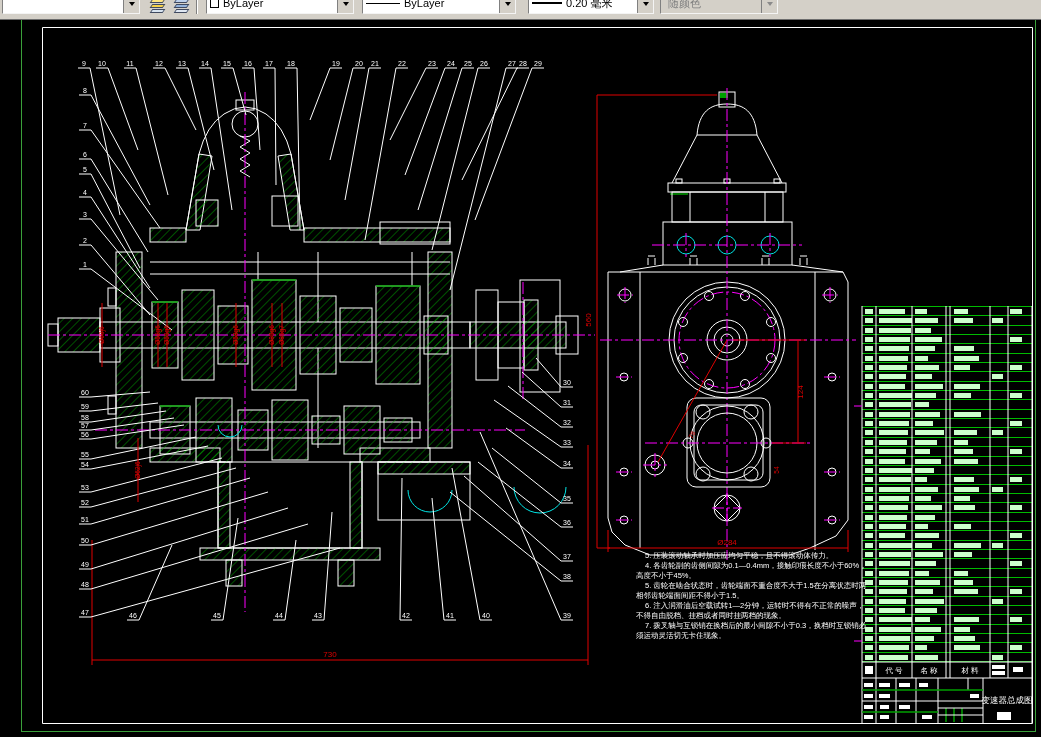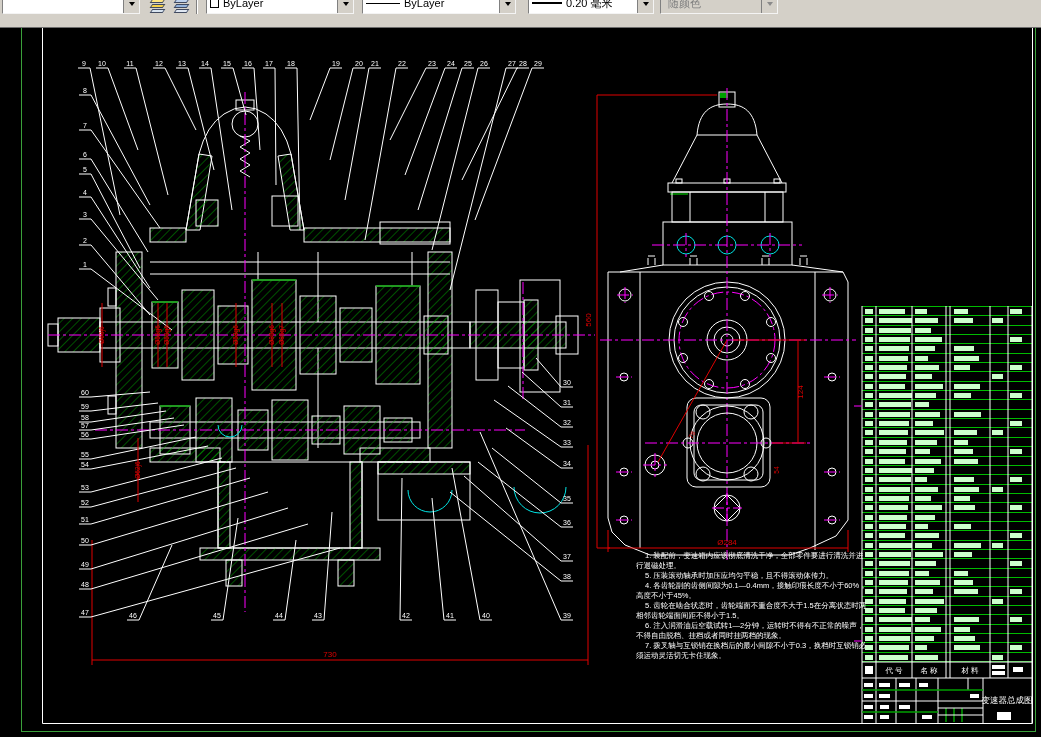--- a/index.html
+++ b/index.html
@@ -5,21 +5,21 @@
   :root{
     --bg:#000000; --frame:#3aa03a; --grid:#00bb00; --hatch:#00a000; --cell:#ccffcc;
     --white:#ffffff; --red:#e00000; --mag:#ff00ff; --cyan:#00e5e5; --tbgray:#d4d0c8;
   }
   *{box-sizing:border-box}
   html,body{margin:0;padding:0;width:1041px;height:737px;overflow:hidden;background:var(--bg);
     font-family:"Liberation Sans",sans-serif;}
   #root{position:relative;width:1041px;height:737px;}
 
   
-  #toolbar{position:absolute;left:0;top:0;width:1041px;height:28px;background:var(--tbgray);
+  #toolbar{position:absolute;left:0;top:0;width:1041px;height:20px;background:var(--tbgray);
     border-bottom:1px solid #6d6d6d;z-index:10;overflow:hidden;}
   .combo{position:absolute;top:-8px;height:22px;background:#fff;border:1px solid;
     border-color:#808080 #f4f4f4 #f4f4f4 #808080;display:flex;align-items:center;
     font-size:11px;color:#000;padding-left:3px;}
   .combo.disabled{background:var(--tbgray);color:#808080;}
   .ddbtn{margin-left:auto;width:16px;align-self:stretch;background:var(--tbgray);
     border-left:1px solid #808080;display:flex;align-items:center;justify-content:center;}
   .arr{width:0;height:0;border:3.5px solid transparent;border-top:4.5px solid #000;margin-top:4px;}
   .arr.dis{border-top-color:#8a8a8a;}
   .cval{white-space:nowrap;padding-left:4px;}
@@ -353,21 +353,20 @@
       <div class="bomrow">
         <span class="blk" style="left: 3px; width: 8px;"></span>
         <span class="blk" style="left: 17px; width: 29px;"></span>
         <span class="blk" style="left: 53px; width: 23px;"></span>
         <span class="blk" style="left: 130px; width: 11px;"></span>
       </div>
     </div>
 
   <div id="tech">
     <div id="tech-items">
-        <p>1. 装配前，变速箱内应该彻底清洗干净，全部零件要进行清洗并进行退磁处理。</p>
         <p>5. 压装滚动轴承时加压应均匀平稳，且不得滚动体传力。</p>
         <p>4. 各齿轮副的齿侧间隙为0.1—0.4mm，接触印痕长度不小于60%，高度不小于45%。</p>
         <p>5. 齿轮在啮合状态时，齿轮端面不重合度不大于1.5在分离状态时两相邻齿轮端面间距不得小于1.5。</p>
         <p>6. 注入润滑油后空载试转1—2分钟，运转时不得有不正常的噪声，不得自由脱档、挂档或者同时挂两档的现象。</p>
         <p>7. 拨叉轴与互锁销在换档后的最小间隙不小于0.3，换档时互锁销必须运动灵活切无卡住现象。</p>
       </div>
   </div>
 
   <svg id="cad" width="1041" height="737" viewBox="0 0 1041 737">
     <defs>

